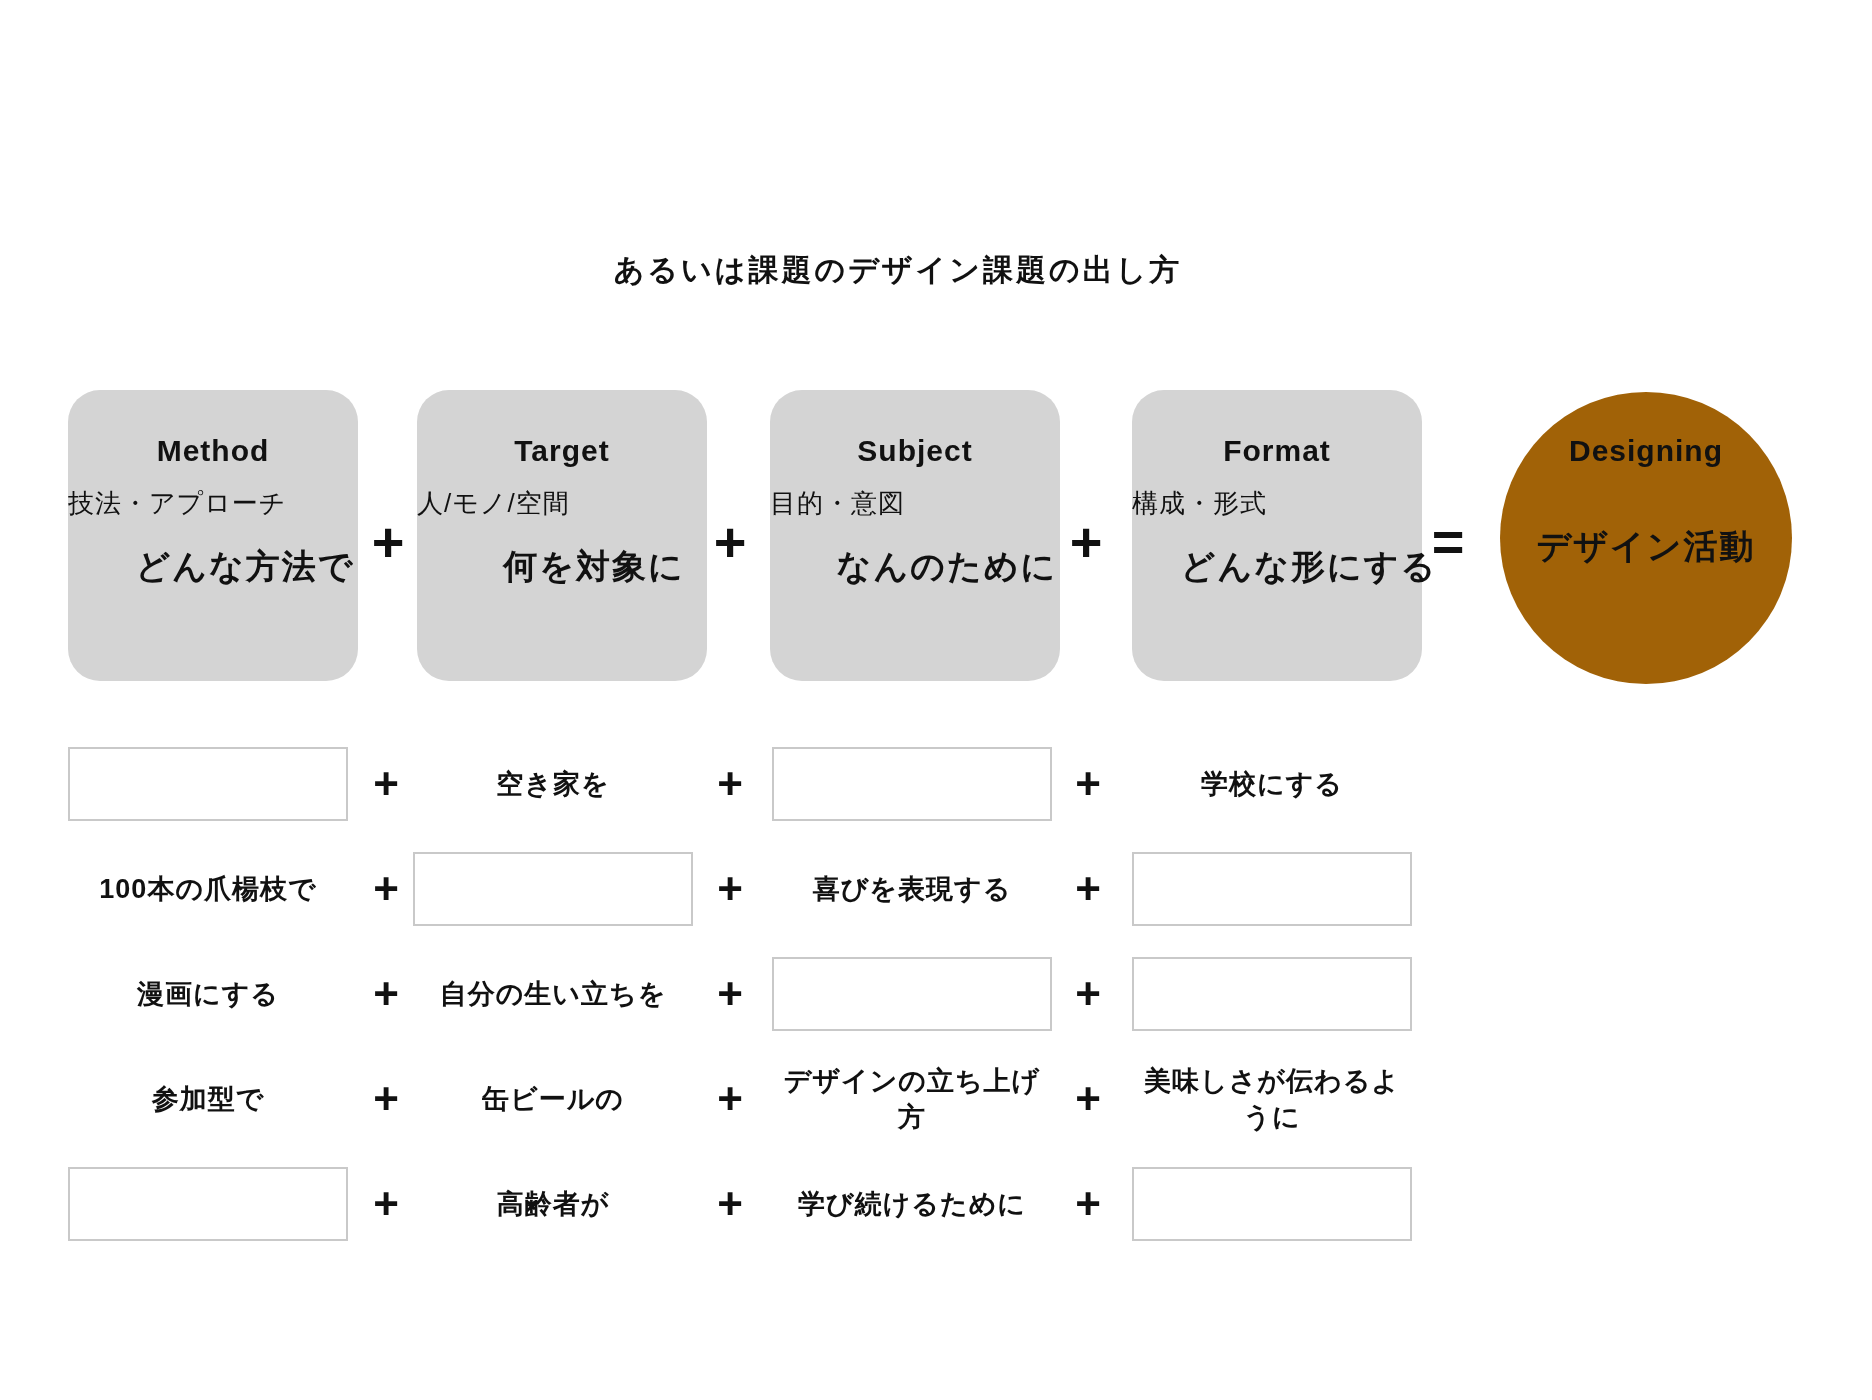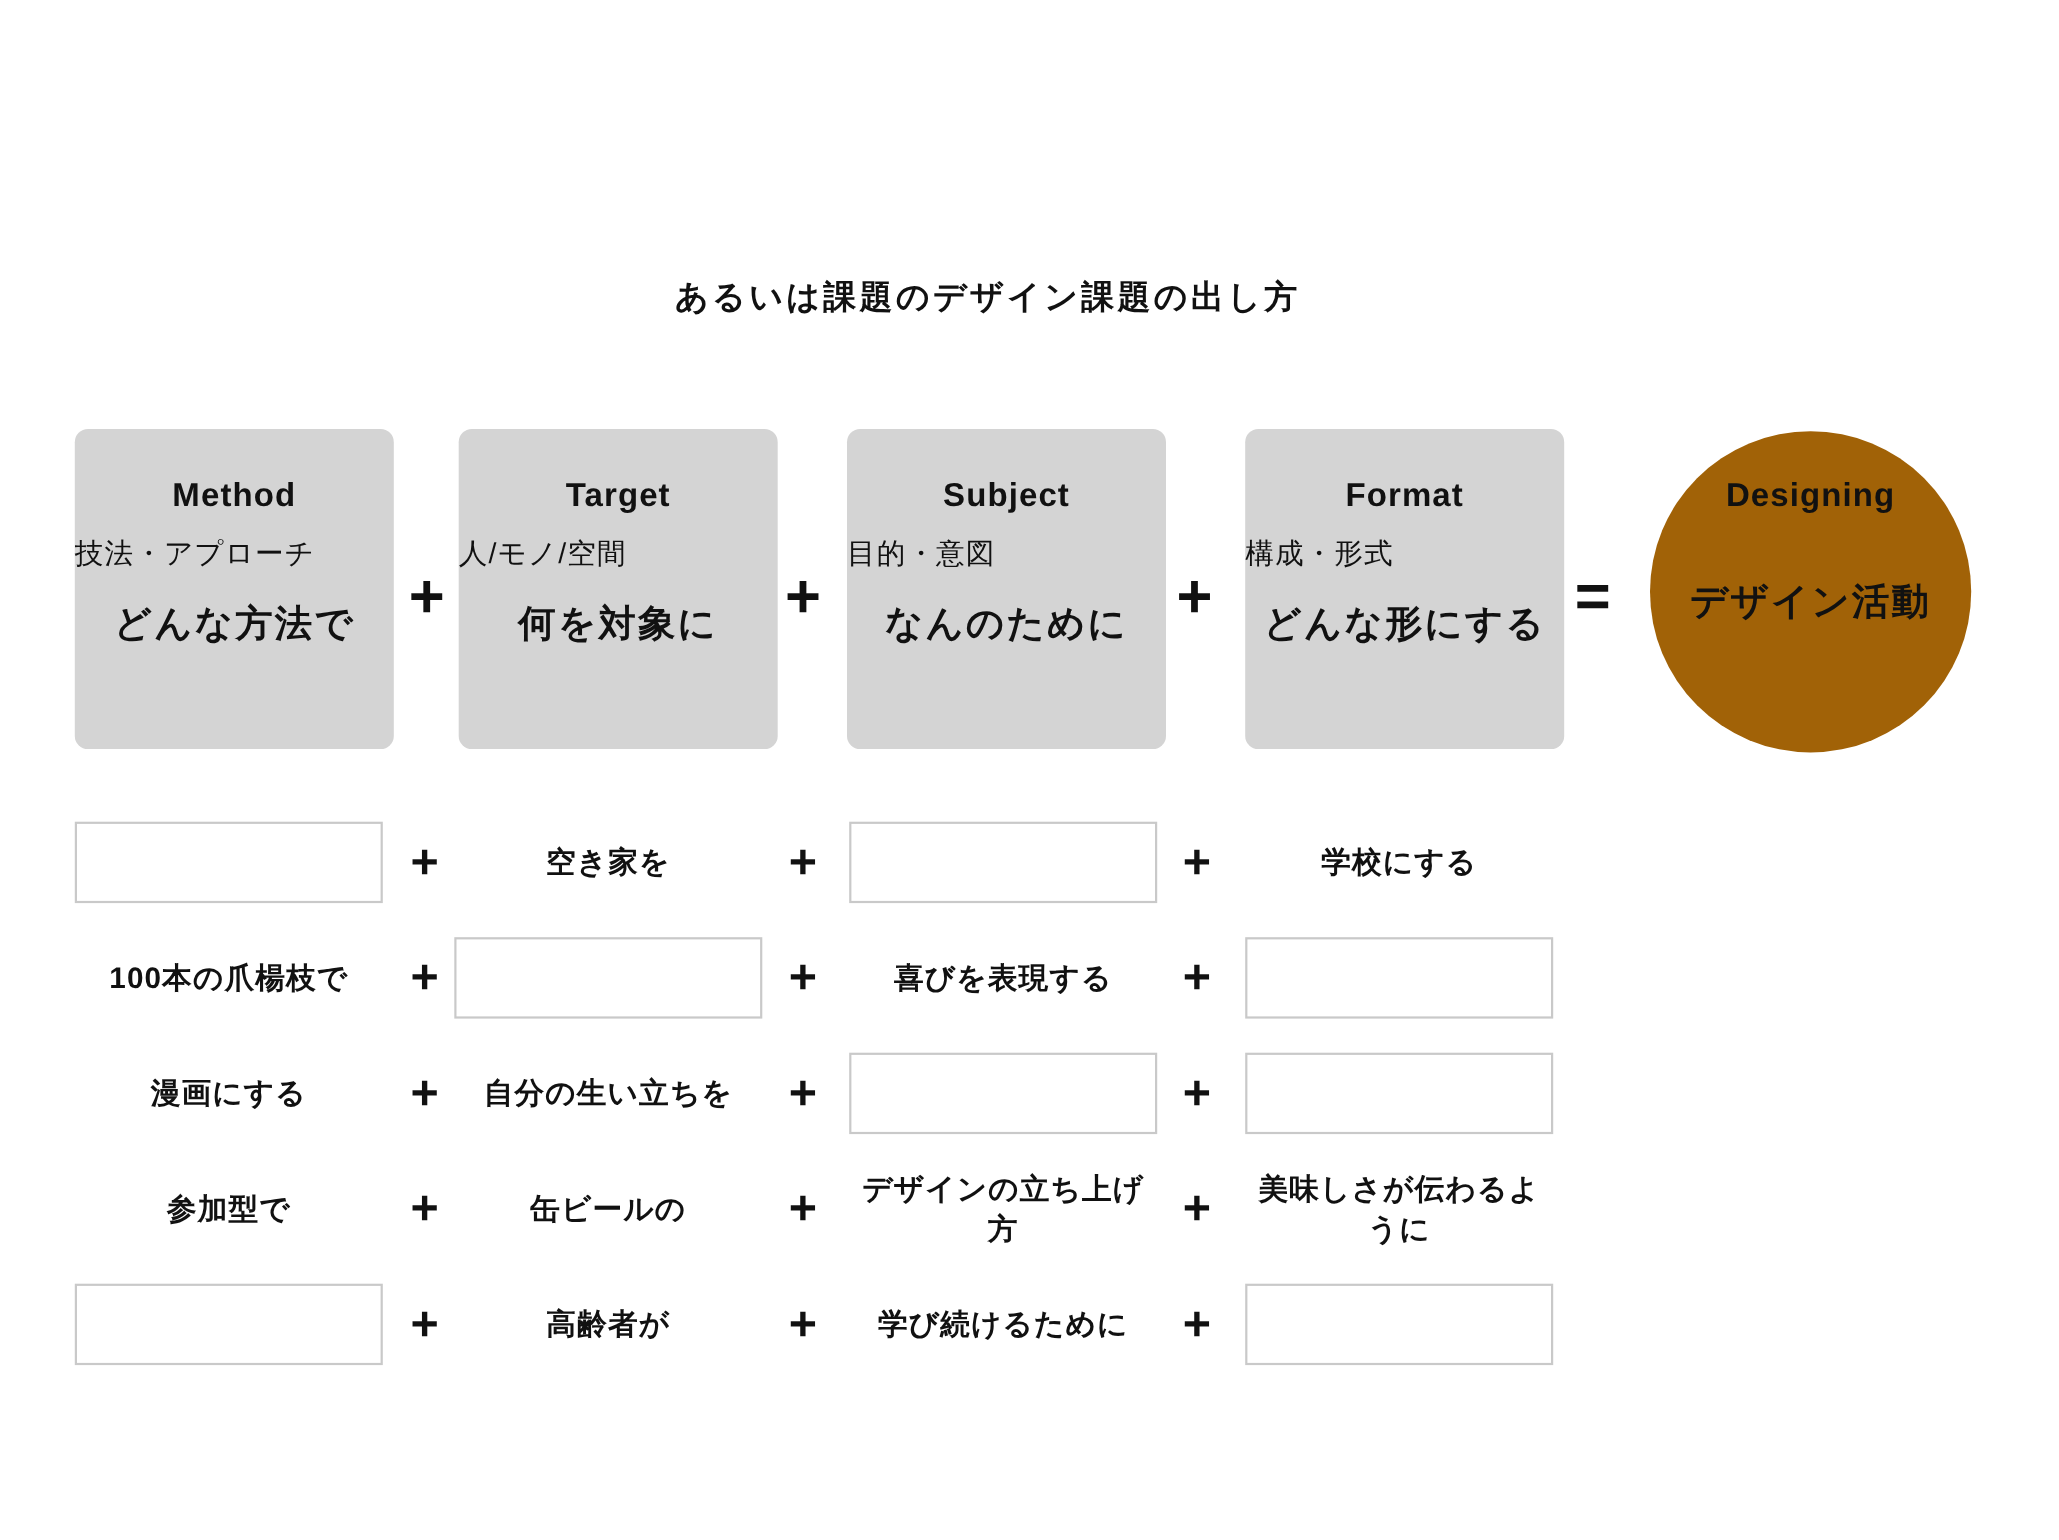--- a/index.html
+++ b/index.html
@@ -10,33 +10,33 @@
   .title{
     position:absolute;top:192px;left:0;width:1750px;text-align:center;
     font-size:46px;font-weight:bold;letter-spacing:5px;
   }
   .subtitle{
     position:absolute;top:250px;left:0;width:1796px;text-align:center;
     font-size:30px;font-weight:bold;letter-spacing:3px;
   }
   .card{
     position:absolute;top:390px;width:290px;height:291px;
-    background:#d4d4d4;border-radius:12px;
+    background:#d4d4d4;border-radius:32px;
   }
   .card .name{
     position:absolute;top:44px;left:0;width:100%;text-align:center;
     font-size:30px;font-weight:bold;letter-spacing:1px;
   }
   .card .category{
     position:absolute;top:96px;left:0;width:100%;text-align:left;
     font-size:26px;font-weight:normal;letter-spacing:1px;
   }
   .card .question{
     position:absolute;top:154px;left:0;width:100%;text-align:center;
-    font-size:34px;font-weight:bold;letter-spacing:2px;
+    font-size:34px;font-weight:bold;letter-spacing:2px;padding-left:32px;
   }
   .result{
     position:absolute;top:392px;left:1500px;width:292px;height:292px;
     background:#a16207;border-radius:50%;
   }
   .result .name{
     position:absolute;top:42px;left:0;width:100%;text-align:center;
     font-size:30px;font-weight:bold;letter-spacing:1px;
   }
   .result .label{

